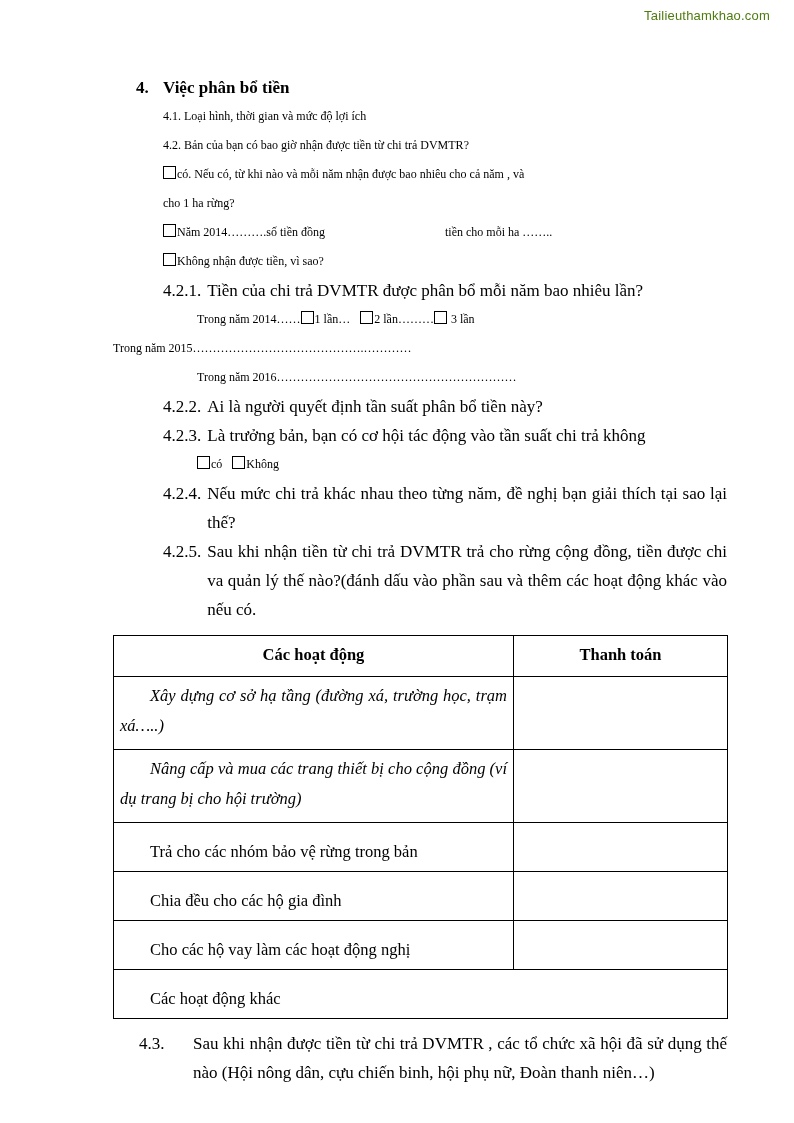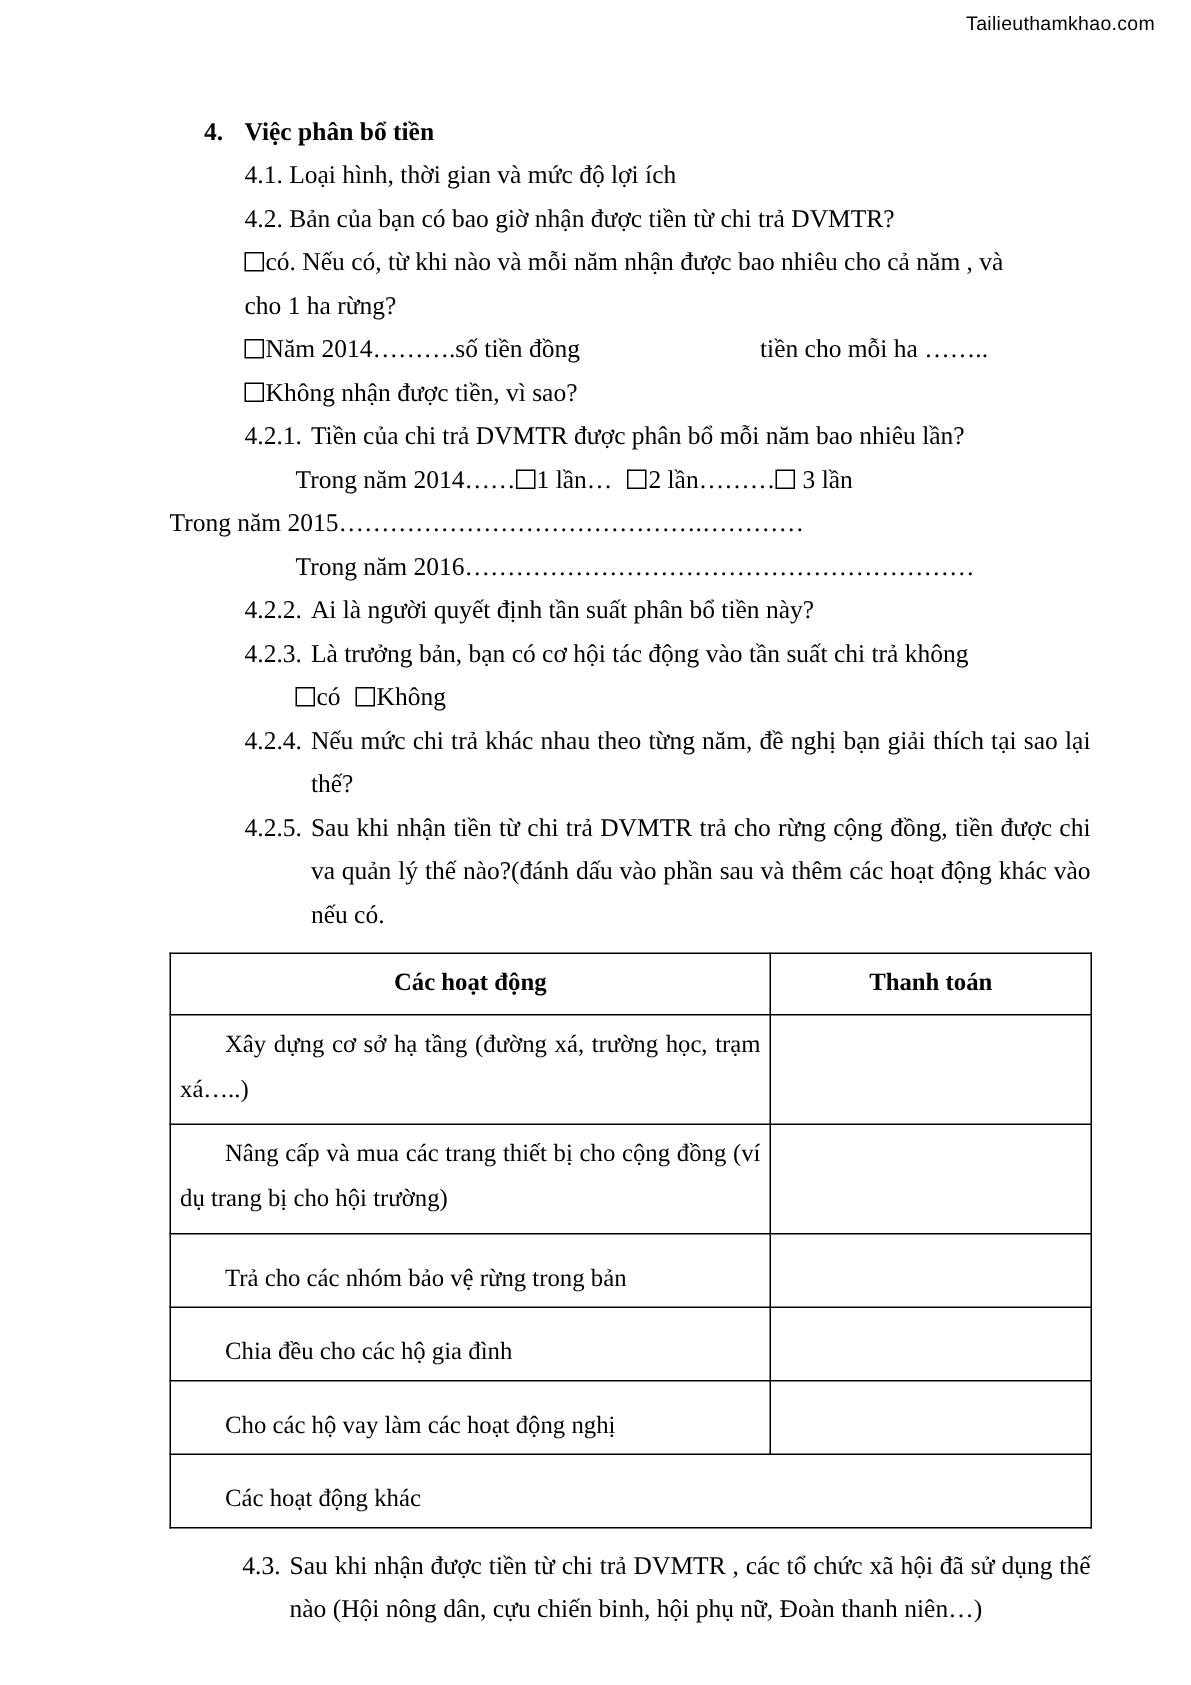--- a/index.html
+++ b/index.html
@@ -21,21 +21,21 @@
     box-sizing: border-box;
   }
 
   
   .watermark {
     position: absolute;
     top: 8px;
     right: 24px;
     font-family: "Liberation Sans", "DejaVu Sans", sans-serif;
     font-size: 13px;
-    color: #000000;
+    color: #4d7c0f;
     letter-spacing: 0.2px;
     white-space: nowrap;
   }
 
   
   .content {
     position: absolute;
     left: 113px;
     top: 74px;
     width: 614px;
@@ -51,21 +51,21 @@
     margin-left: 23px;
   }
   .heading .num {
     width: 27px;
     flex: 0 0 27px;
   }
   .heading .txt { white-space: nowrap; }
 
   
   .row {
-    font-size: 17px;
+    font-size: 12px;
     line-height: 29px;
     white-space: nowrap;
   }
   .row.indent1 { margin-left: 50px; }   
   .row.indent2 { margin-left: 50px; }
 
   
   .qblock {
     display: flex;
     align-items: flex-start;
@@ -79,21 +79,21 @@
     padding-right: 6px;
   }
   .qblock .body {
     flex: 1 1 auto;
   }
   .qblock.justify .body {
     text-align: justify;
     text-align-last: left;
   }
   .qblock.wide { margin-left: 26px; }
-  .qblock.wide .lbl { flex: 0 0 48px; text-align: right; }
+  .qblock.wide .lbl { flex: 0 0 48px; }
 
   
   .cbx {
     display: inline-block;
     width: 13px;
     height: 13px;
     border: 1px solid #000000;
     background: #ffffff;
     vertical-align: -1px;
     margin-right: 1px;
@@ -134,21 +134,21 @@
   }
   table.acts col.c1 { width: 400px; }
   table.acts col.c2 { width: 214px; }
   td.act {
     text-align: justify;
     text-align-last: left;
     text-indent: 30px;
   }
   td.act.single { text-align: left; }
   td.pay { }
-  tr.tall td { height: 62px; }
+  tr.tall td { height: 62px; font-style: italic; }
   tr.short td { height: 30px; line-height: 30px; padding-top: 14px; padding-bottom: 4px; }
   td.full { text-indent: 30px; height: 30px; }
 
   
   .tail { margin-top: 10px; }
 </style>
 </head>
 <body>
 
 <div class="page">

